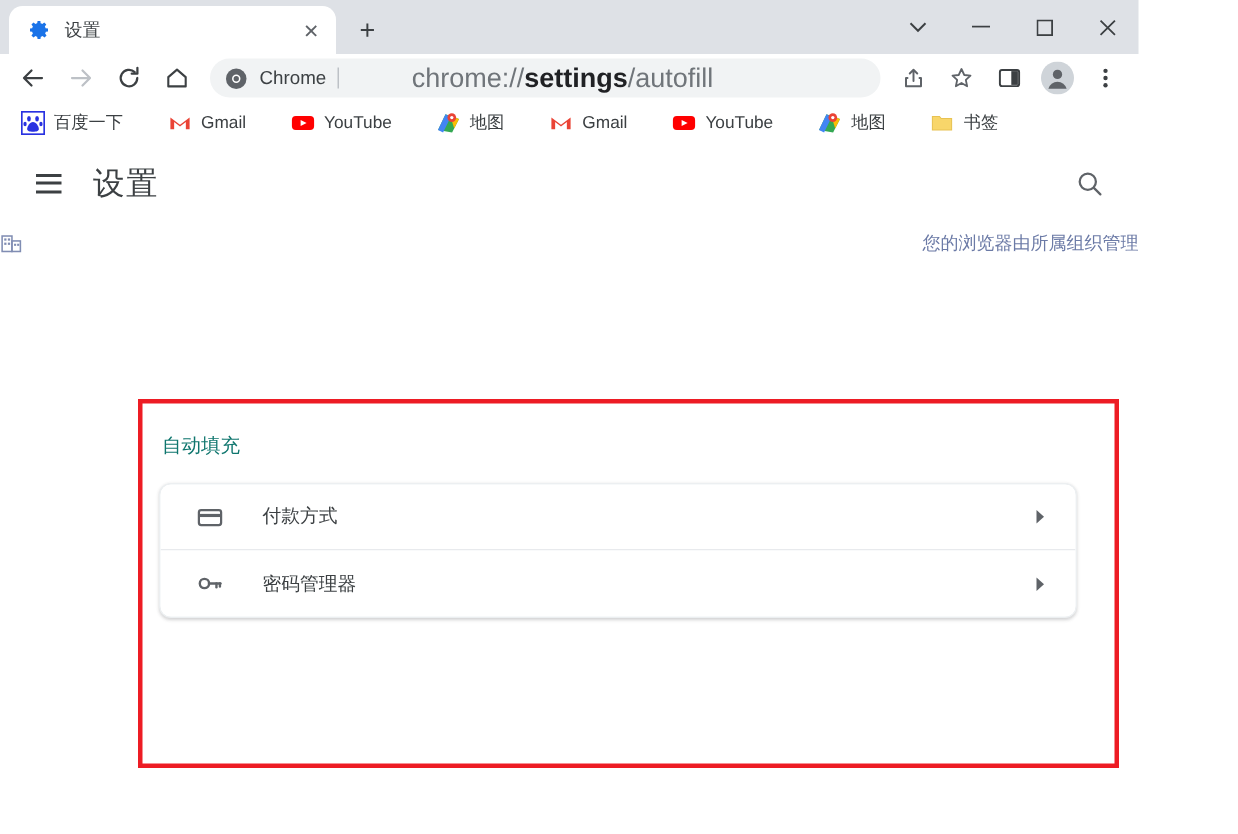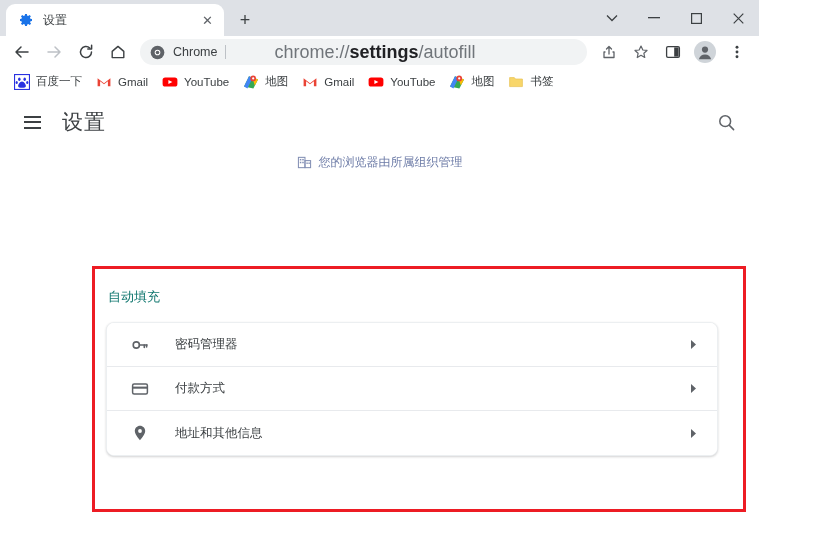--- a/index.html
+++ b/index.html
@@ -119,20 +119,21 @@
   .tb-right { display: flex; align-items: center; flex: 0 0 auto; }
 
   
   .bookmarks {
     height: 28px;
     background: #ffffff;
     display: flex;
     align-items: center;
     padding: 0 8px;
     border-bottom: 1px solid #ffffff;
+    gap: 16px;
   }
   .bm {
     display: flex;
     align-items: center;
     height: 22px;
     padding: 0 6px;
     margin-right: 2px;
     border-radius: 4px;
     white-space: nowrap;
   }
@@ -183,21 +184,21 @@
     border-radius: 50%;
   }
 
   
   .managed-banner {
     position: absolute;
     left: 0; right: 0;
     top: 58px;
     display: flex;
     align-items: center;
-    justify-content: center;
+    justify-content: space-between;
     gap: 7px;
     pointer-events: none;
   }
   .managed-icon { width: 15px; height: 15px; display: block; opacity: .85; }
   .managed-text {
     font-size: 12px;
     color: #5b6craf;
     color: #6b7aa6;
   }
 
@@ -500,65 +501,51 @@
       </span>
       <span class="managed-text">您的浏览器由所属组织管理</span>
     </div>
 
     <div class="redbox"></div>
 
     <div class="autofill-wrap">
       <div class="section-title">自动填充</div>
 
       <div class="card">
+
+        <div class="row">
+          <span class="row-ic">
+            <svg viewBox="0 0 18 18" width="18" height="18">
+              <rect x="1.6" y="4" width="14.8" height="10" rx="1.5" stroke="#5f6368" stroke-width="1.5" fill="none"></rect>
+              <rect x="1.6" y="6.6" width="14.8" height="2.1" fill="#5f6368"></rect>
+            </svg>
+          </span>
+          <span class="row-label">付款方式</span>
+          <span class="row-chevron">
+            <svg width="9" height="11" viewBox="0 0 9 11">
+                <path d="M2 1 L7 5.5 L2 10 Z" fill="#5f6368"></path>
+              </svg>
+          </span>
+        </div>
 
         <div class="row">
           <span class="row-ic">
             <svg viewBox="0 0 18 18" width="18" height="18">
               <circle cx="5.3" cy="9" r="3.1" stroke="#5f6368" stroke-width="1.6" fill="none"></circle>
               <path d="M8.4 9 H16" stroke="#5f6368" stroke-width="1.6" stroke-linecap="round"></path>
               <path d="M13.3 9 V11.5" stroke="#5f6368" stroke-width="1.6" stroke-linecap="round"></path>
               <path d="M15.6 9 V11.0" stroke="#5f6368" stroke-width="1.6" stroke-linecap="round"></path>
             </svg>
           </span>
           <span class="row-label">密码管理器</span>
           <span class="row-chevron">
             <svg width="9" height="11" viewBox="0 0 9 11">
                 <path d="M2 1 L7 5.5 L2 10 Z" fill="#5f6368"></path>
               </svg>
           </span>
         </div>
 
-        <div class="row">
-          <span class="row-ic">
-            <svg viewBox="0 0 18 18" width="18" height="18">
-              <rect x="1.6" y="4" width="14.8" height="10" rx="1.5" stroke="#5f6368" stroke-width="1.5" fill="none"></rect>
-              <rect x="1.6" y="6.6" width="14.8" height="2.1" fill="#5f6368"></rect>
-            </svg>
-          </span>
-          <span class="row-label">付款方式</span>
-          <span class="row-chevron">
-            <svg width="9" height="11" viewBox="0 0 9 11">
-                <path d="M2 1 L7 5.5 L2 10 Z" fill="#5f6368"></path>
-              </svg>
-          </span>
-        </div>
-
-        <div class="row">
-          <span class="row-ic">
-            <svg viewBox="0 0 18 18" width="18" height="18">
-              <path d="M9 1.8c-2.9 0-5.2 2.3-5.2 5.2 0 3.9 5.2 9.2 5.2 9.2s5.2-5.3 5.2-9.2c0-2.9-2.3-5.2-5.2-5.2z" fill="#5f6368"></path>
-              <circle cx="9" cy="7" r="1.9" fill="#ffffff"></circle>
-            </svg>
-          </span>
-          <span class="row-label">地址和其他信息</span>
-          <span class="row-chevron">
-            <svg width="9" height="11" viewBox="0 0 9 11">
-                <path d="M2 1 L7 5.5 L2 10 Z" fill="#5f6368"></path>
-              </svg>
-          </span>
-        </div>
 
       </div>
     </div>
 
   </div>
 </div>
 
 </body></html>

